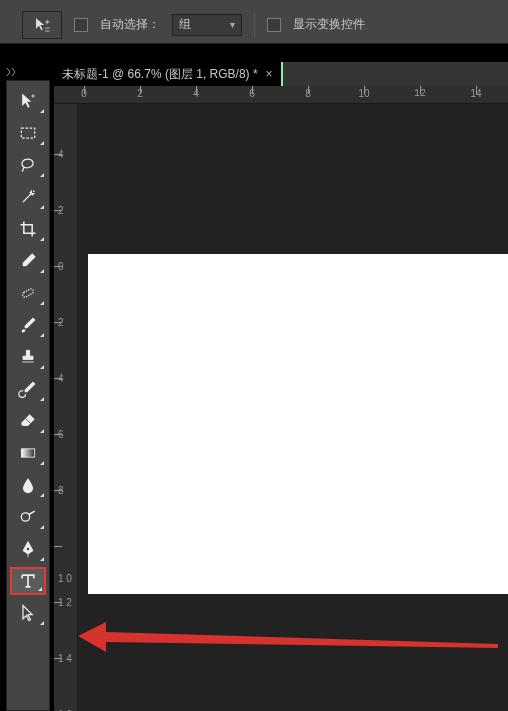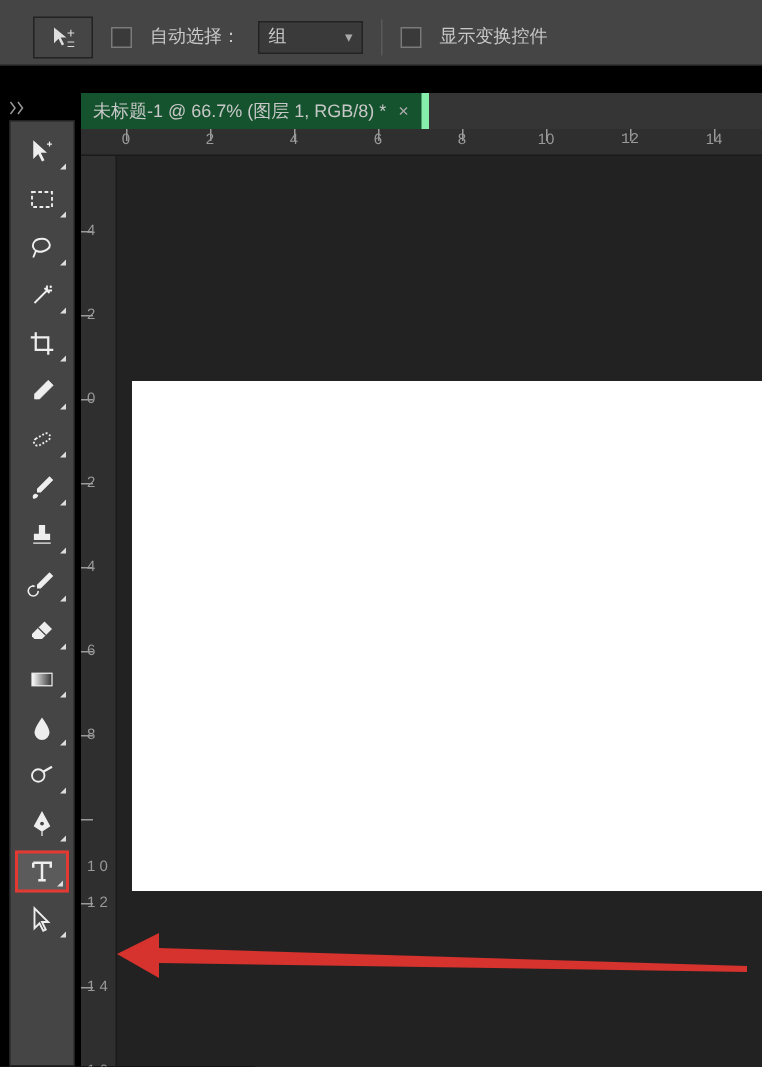--- a/index.html
+++ b/index.html
@@ -87,26 +87,26 @@
   .tab-bar {
     position:absolute;
     left:54px; top:62px;
     right:0;
     height:24px;
     background:#353535;
     display:flex;
     align-items:stretch;
   }
   .tab {
-    background:#14532d;
+    background:#000000;
     padding:0 8px;
     display:flex;
     align-items:center;
     gap:8px;
-    border-right:5px solid #86efac;
+    border-right:2px solid #86efac;
     font-size:12px;
     color:#c8c8c8;
   }
   .tab .close { font-size:12px;color:#aaa;cursor:pointer; }
   .ruler-h {
     position:absolute;
     left:54px; top:86px;
     right:0; height:18px;
     background:#2f2f2f;
     border-bottom:1px solid #1a1a1a;

